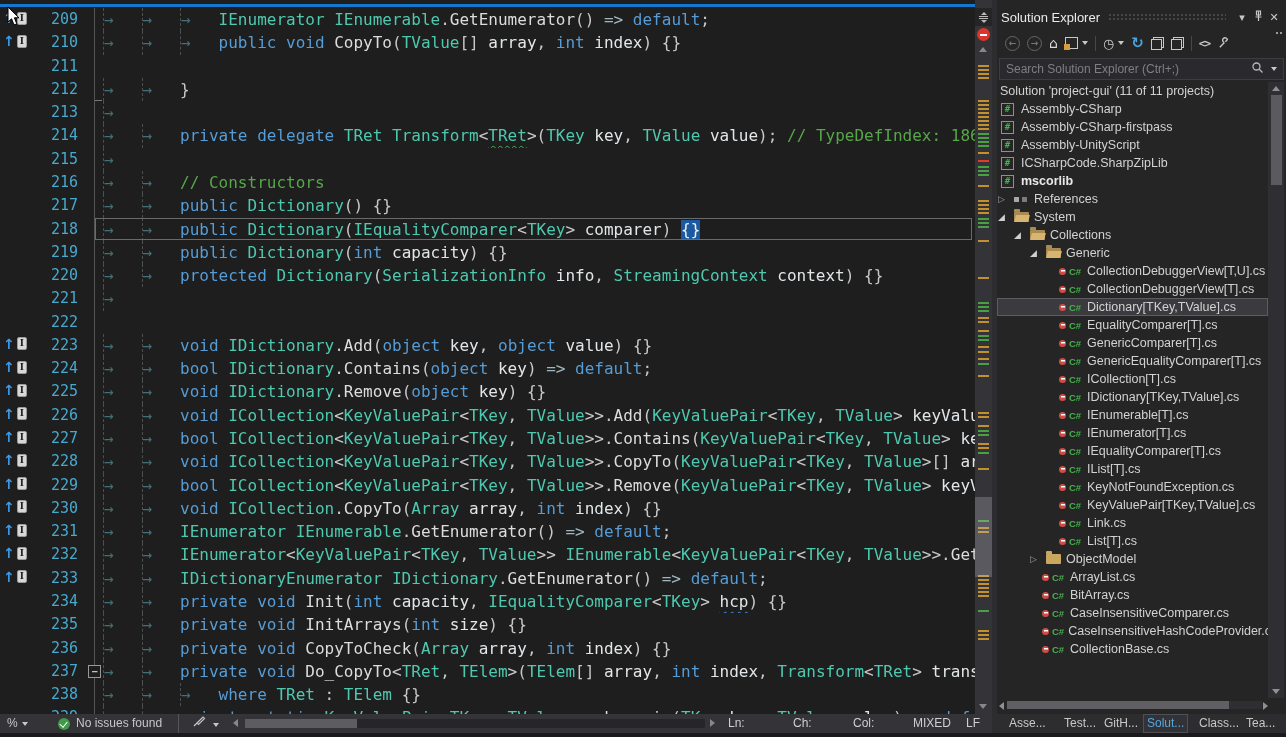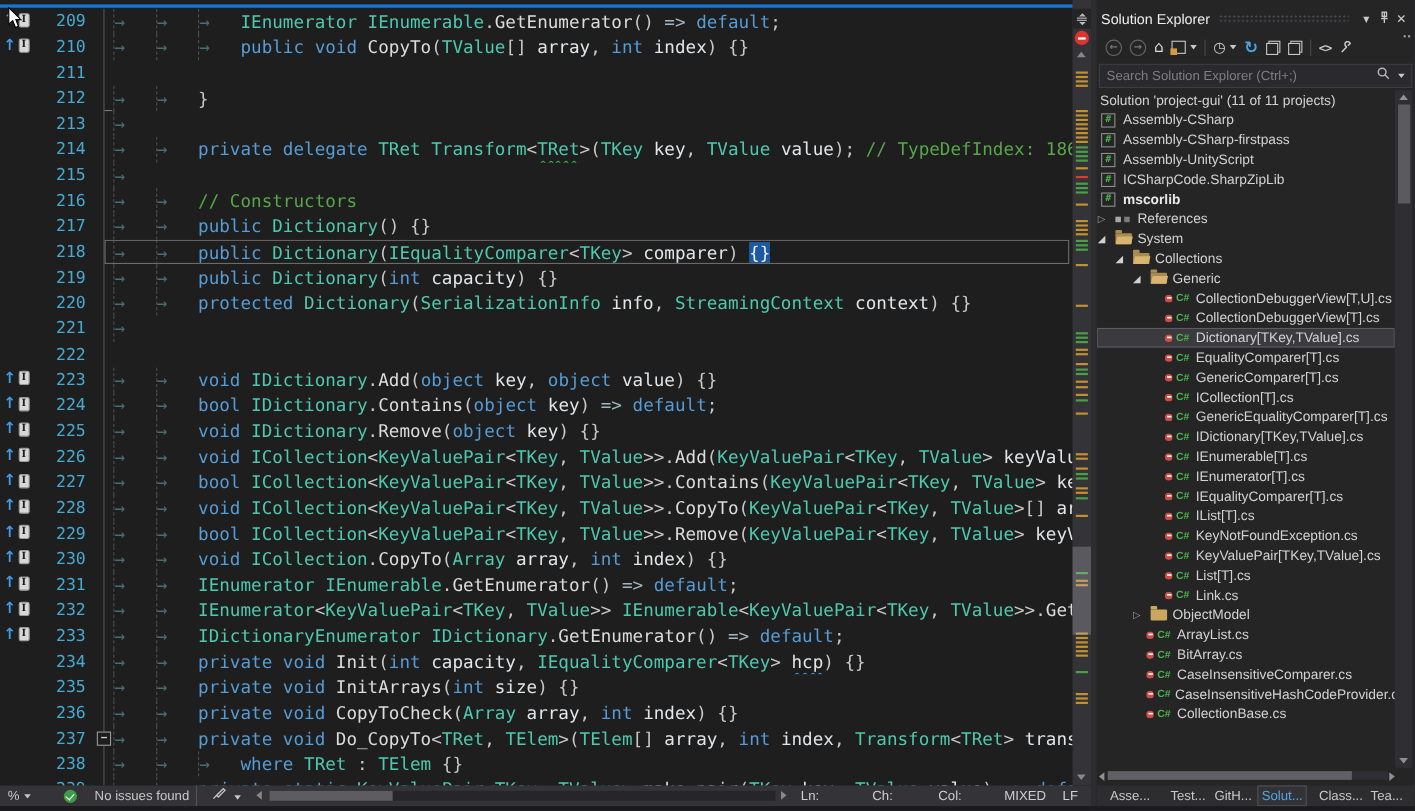--- a/index.html
+++ b/index.html
@@ -39,21 +39,21 @@
   .scr-dn { position:absolute; left:4px; top:704px; width:0; height:0; border-left:4px solid transparent; border-right:4px solid transparent; border-top:5px solid #888; }
   .mk { position:absolute; left:3px; width:11px; height:2px; }
   .mk-o{background:#c2912e}.mk-g{background:#49a044}.mk-r{background:#e23b2e}
   #vthumb { position:absolute; left:0; top:497px; width:17px; height:80px; background:rgba(190,190,198,.28); }
 
   
   #statusbar { position:absolute; left:0; top:714px; width:992px; height:19px; background:#333338; color:#c8c8c8; font-size:12px; }
   #statusbar > * { position:absolute; top:0; height:19px; line-height:19px; }
   .caret { display:inline-block; width:0; height:0; border-left:3.5px solid transparent; border-right:3.5px solid transparent; border-top:4px solid #c8c8c8; vertical-align:middle; margin-left:4px; }
   #zoomctl { left:7px; }
-  #health { left:58px; display:flex; align-items:center; gap:16px; }
+  #health { left:58px; display:flex; align-items:center; gap:6px; }
   .chk { display:inline-block; width:12px; height:12px; border-radius:50%; background:#3f9b47; position:relative; }
   .chk::after { content:''; position:absolute; left:3px; top:2.5px; width:4px; height:6px; border:solid #fff; border-width:0 1.5px 1.5px 0; transform:rotate(40deg); }
   .vsep { left:178px; top:3px; width:1px; height:13px; background:#565656; }
   #brush { left:192px; }
   #hleft { left:233px; top:5px; width:0; height:0; border-top:4.5px solid transparent; border-bottom:4.5px solid transparent; border-right:5px solid #888; }
   #htrack { left:245px; top:5px; width:460px; height:9px; background:#26262a; }
   #hthumb { position:absolute; left:0; top:0; width:112px; height:9px; background:#5c5c61; }
   #hright { left:710px; top:5px; width:0; height:0; border-top:4.5px solid transparent; border-bottom:4.5px solid transparent; border-left:5px solid #888; }
   .sfield { color:#cfcfcf; }
 
@@ -529,28 +529,28 @@
         <div class="trow file4">
           <span class="ico-cs"></span>
           <span class="lbl">EqualityComparer[T].cs</span>
         </div>
         <div class="trow file4">
           <span class="ico-cs"></span>
           <span class="lbl">GenericComparer[T].cs</span>
         </div>
         <div class="trow file4">
           <span class="ico-cs"></span>
+          <span class="lbl">GenericEqualityComparer[T].cs</span>
+        </div>
+        <div class="trow file4">
+          <span class="ico-cs"></span>
           <span class="lbl">ICollection[T].cs</span>
         </div>
         <div class="trow file4">
           <span class="ico-cs"></span>
-          <span class="lbl">GenericEqualityComparer[T].cs</span>
-        </div>
-        <div class="trow file4">
-          <span class="ico-cs"></span>
           <span class="lbl">IDictionary[TKey,TValue].cs</span>
         </div>
         <div class="trow file4">
           <span class="ico-cs"></span>
           <span class="lbl">IEnumerable[T].cs</span>
         </div>
         <div class="trow file4">
           <span class="ico-cs"></span>
           <span class="lbl">IEnumerator[T].cs</span>
         </div>
@@ -565,25 +565,25 @@
         <div class="trow file4">
           <span class="ico-cs"></span>
           <span class="lbl">KeyNotFoundException.cs</span>
         </div>
         <div class="trow file4">
           <span class="ico-cs"></span>
           <span class="lbl">KeyValuePair[TKey,TValue].cs</span>
         </div>
         <div class="trow file4">
           <span class="ico-cs"></span>
+          <span class="lbl">Link.cs</span>
+        </div>
+        <div class="trow file4">
+          <span class="ico-cs"></span>
           <span class="lbl">List[T].cs</span>
-        </div>
-        <div class="trow file4">
-          <span class="ico-cs"></span>
-          <span class="lbl">Link.cs</span>
         </div>
         <div class="trow lvl3">
           <span class="arr collapsed">▷</span>
           <span class="ico-fc"></span>
           <span class="lbl">ObjectModel</span>
         </div>
         <div class="trow file3">
           <span class="ico-cs"></span>
           <span class="lbl">ArrayList.cs</span>
         </div>

